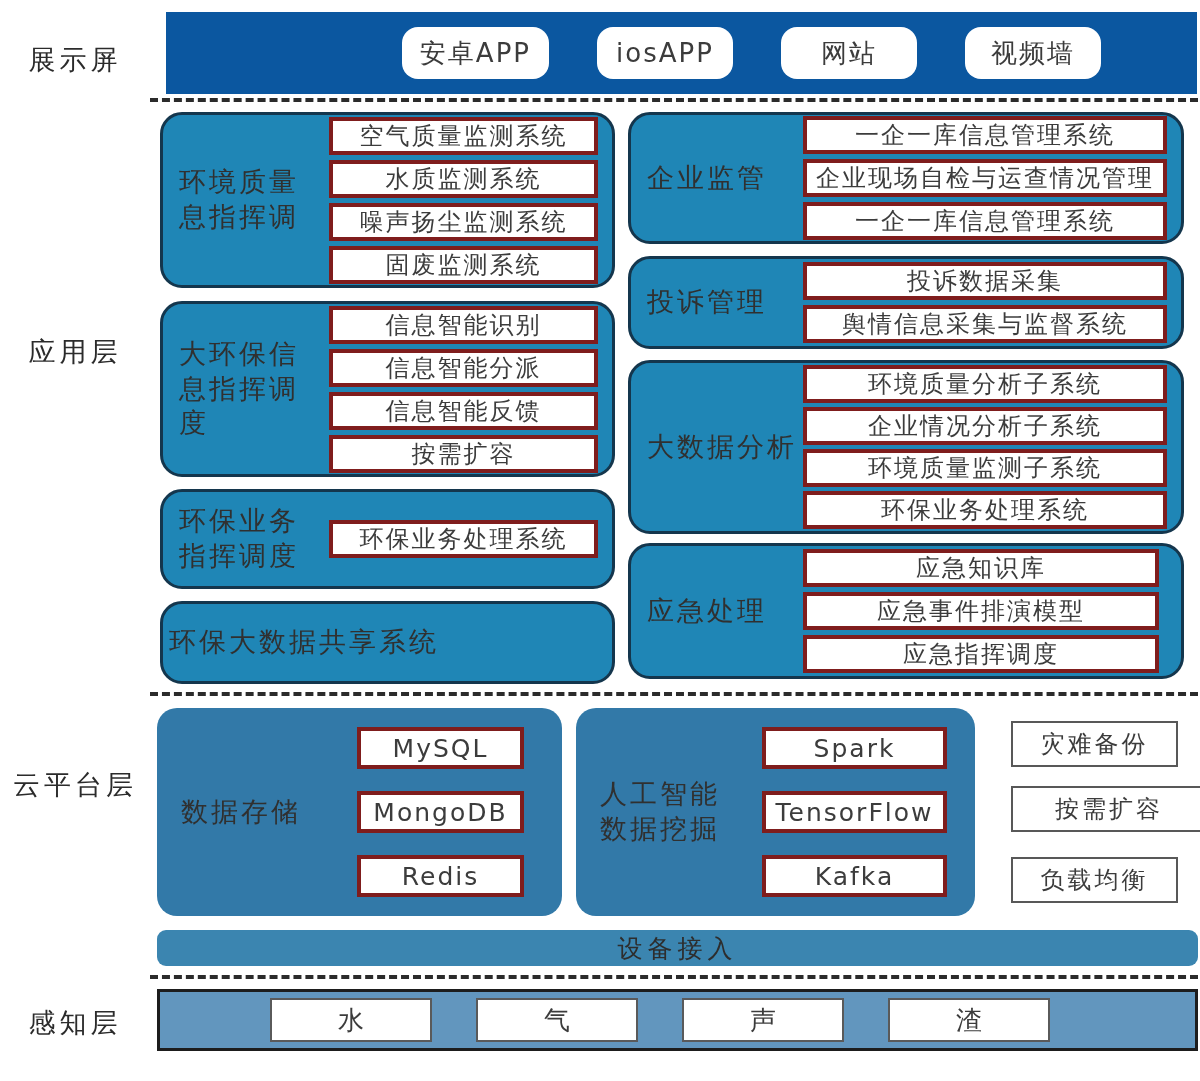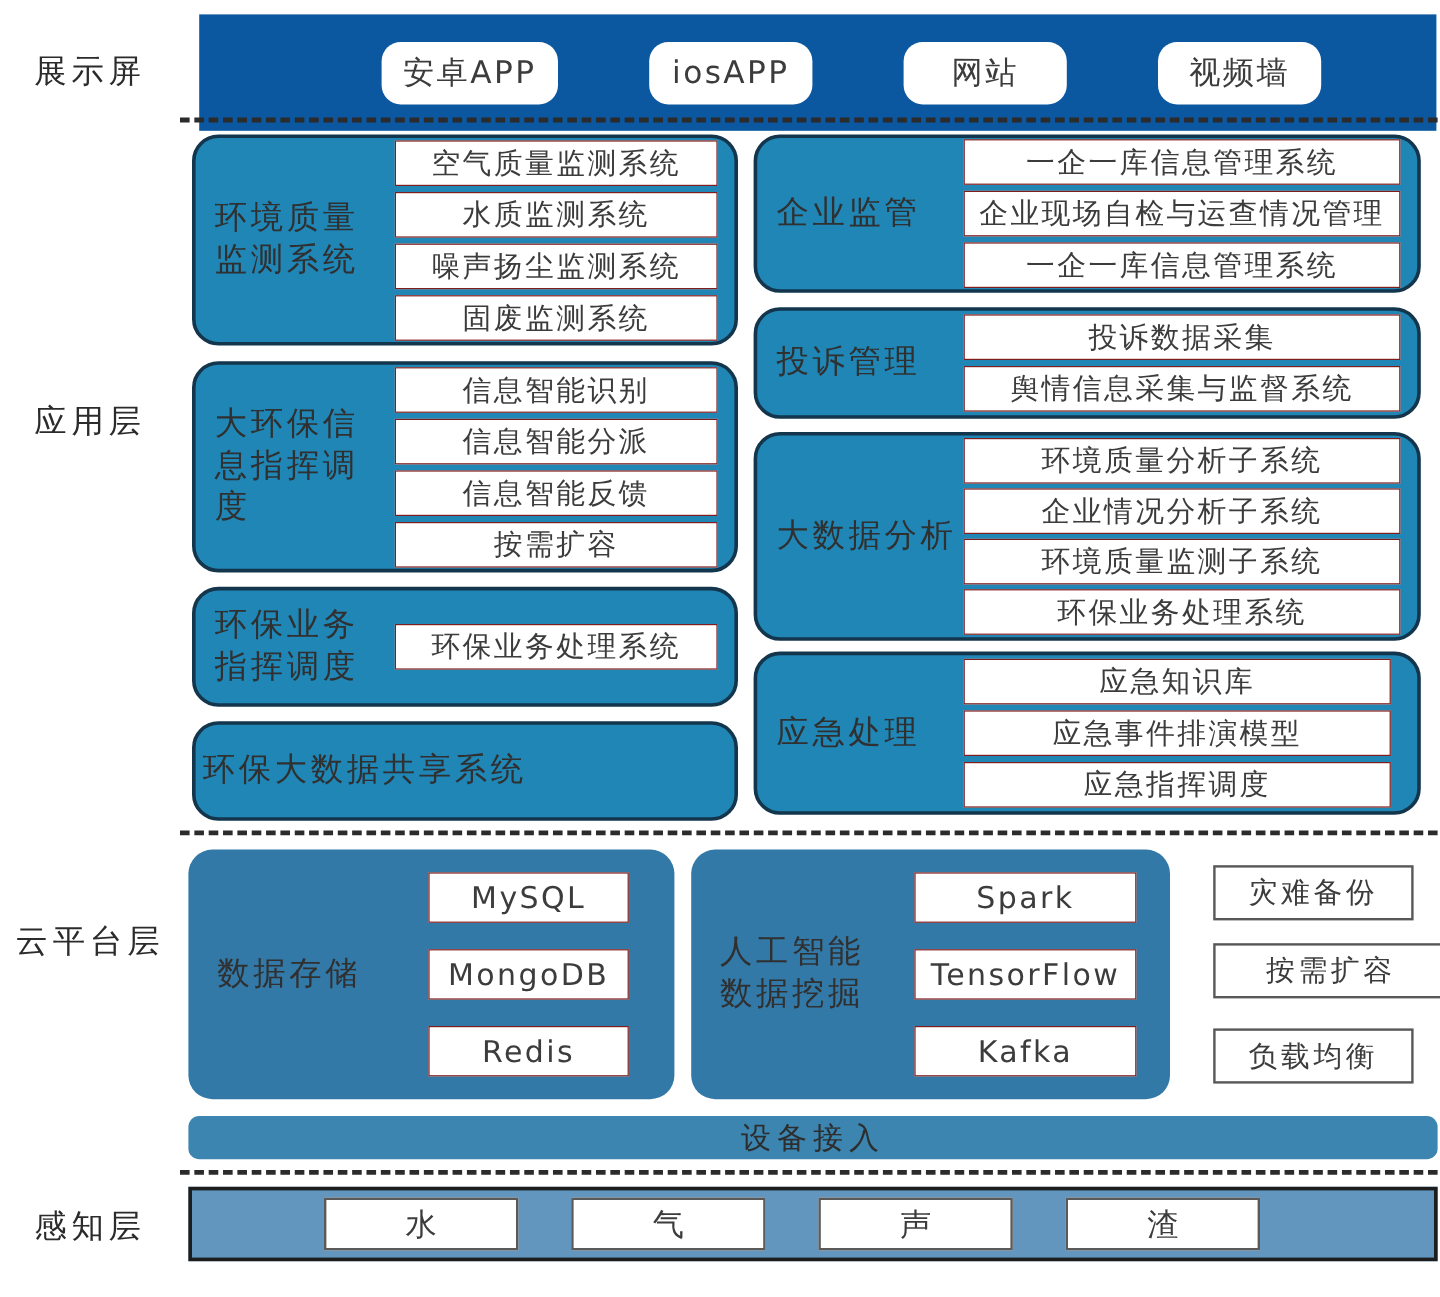--- a/index.html
+++ b/index.html
@@ -42,26 +42,26 @@
     height: 0;
     border-top: 4px dashed #2b2b2b;
   }
 
   
   .display-bar {
     position: absolute;
     left: 166px;
     top: 12px;
     width: 1031px;
-    height: 97px;
+    height: 82px;
     background: #0b57a0;
     display: flex;
     align-items: center;
     justify-content: flex-end;
-    gap: 76px;
+    gap: 48px;
     padding-right: 96px;
     box-sizing: border-box;
   }
   .pill {
     background: #ffffff;
     border-radius: 16px;
     height: 52px;
     min-width: 136px;
     display: flex;
     align-items: center;
@@ -108,21 +108,21 @@
   .items {
     display: flex;
     flex-direction: column;
     justify-content: center;
     flex: 1 1 auto;
     box-sizing: border-box;
   }
 
   .item {
     background: #ffffff;
-    border: 1px solid #7f1d1d;
+    border: 4px solid #7f1d1d;
     height: 38px;
     display: flex;
     align-items: center;
     justify-content: center;
     font-size: 24px;
     letter-spacing: 2px;
     color: #3c3c3c;
     box-sizing: border-box;
     white-space: nowrap;
   }
@@ -201,21 +201,21 @@
     <div class="pill">安卓APP</div>
     <div class="pill">iosAPP</div>
     <div class="pill">网站</div>
     <div class="pill">视频墙</div>
   </div>
 
   <div class="dashed-sep" style="top:98px;"></div>
 
   <div class="group" style="left:160px; top:112px; width:455px; height:176px;">
     <div class="group-title" style="width:166px;">环境质量
-监测系统</div>
+息指挥调</div>
     <div class="items" style="gap:5px; padding-right:14px;">
       <div class="item">空气质量监测系统</div>
       <div class="item">水质监测系统</div>
       <div class="item">噪声扬尘监测系统</div>
       <div class="item">固废监测系统</div>
     </div>
   </div>
 
   <div class="group" style="left:160px; top:301px; width:455px; height:176px;">
     <div class="group-title" style="width:166px;">大环保信

